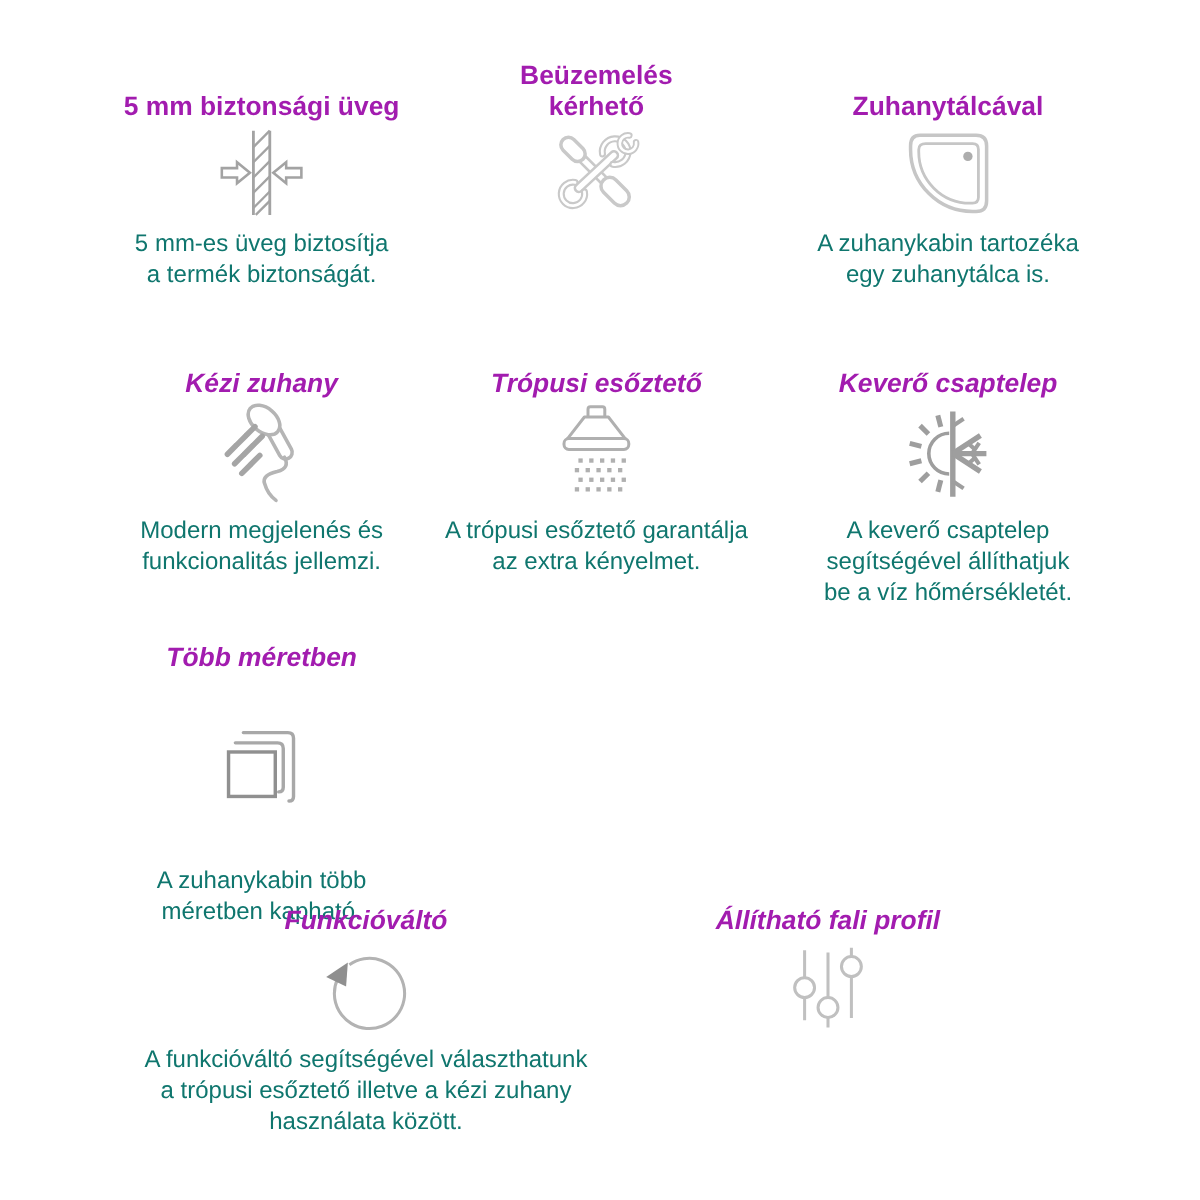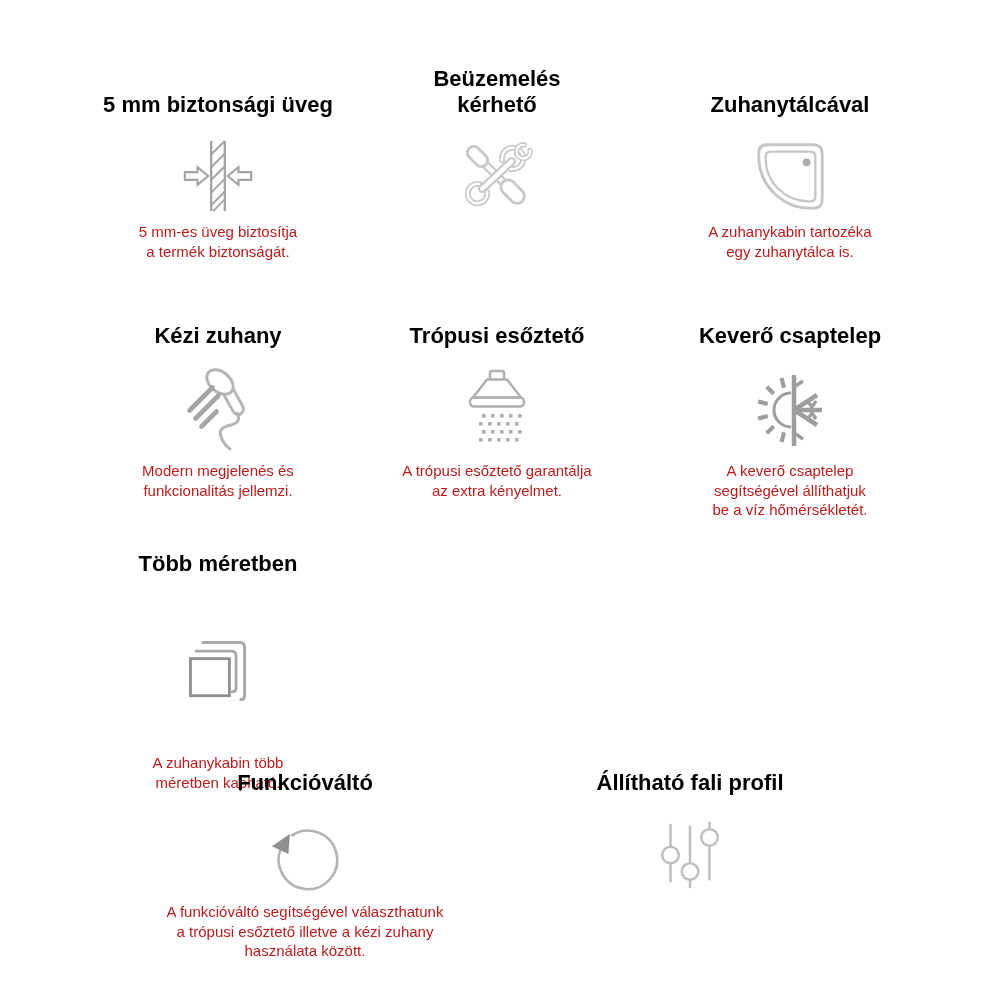--- a/index.html
+++ b/index.html
@@ -2,32 +2,32 @@
 <html><head>
 <meta charset="utf-8">
 <style>
   html,body{margin:0;padding:0;background:#ffffff;}
   #canvas{
     position:relative;width:1000px;height:1000px;background:#ffffff;overflow:hidden;
     font-family:"Liberation Sans","DejaVu Sans",sans-serif;
   }
   .card{position:absolute;display:flex;flex-direction:column;align-items:center;text-align:center;}
   .title{
-    margin:16px;font-weight:bold;font-size:22px;line-height:1.18;color:#000000;
+    margin:0;font-weight:bold;font-size:22px;line-height:1.18;color:#a21caf;
     white-space:pre-line;display:flex;align-items:flex-end;justify-content:center;
   }
   .r1 .title{height:48px;}
-  .r2 .title,.r3 .title,.r4 .title{height:28px;}
+  .r2 .title,.r3 .title,.r4 .title{height:28px;font-style:italic;}
   .iconbox{display:flex;align-items:center;justify-content:center;}
   .r1 .iconbox{height:84px;}
   .r2 .iconbox{height:92px;}
   .r3 .iconbox{height:86px;}
   .r4 .iconbox{height:86px;}
   .desc{
-    margin:4px 0 0 0;font-size:15px;line-height:1.3;color:#b91c1c;white-space:pre-line;
+    margin:4px 0 0 0;font-size:20px;line-height:1.3;color:#0f766e;white-space:pre-line;
   }
 </style>
 </head>
 <body>
 
 <div id="canvas">
 
   <div class="card r1" style="left:58px;top:54px;width:320px;">
     <h3 class="title">5 mm biztonsági üveg</h3>
     <div class="iconbox">

